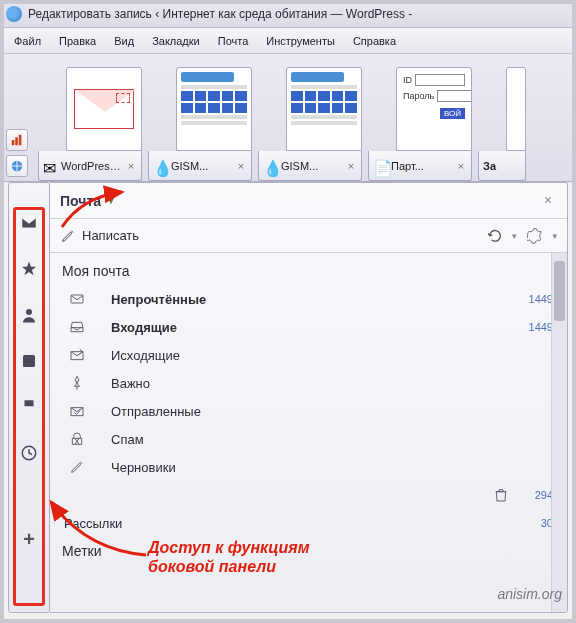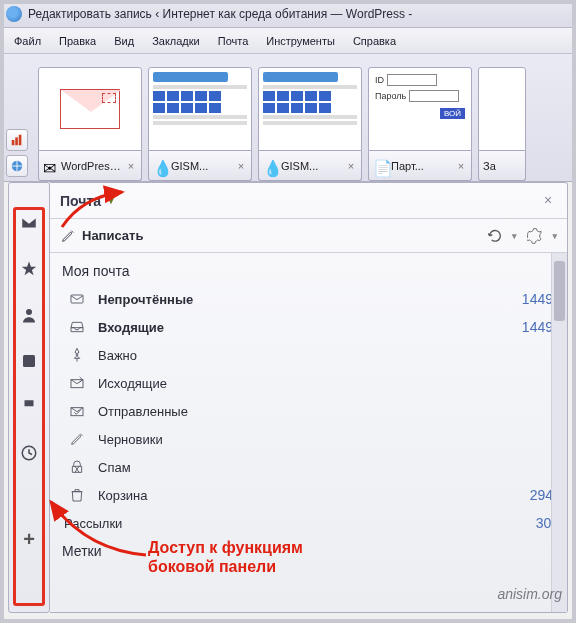--- a/index.html
+++ b/index.html
@@ -14,22 +14,22 @@
   .menubar { height: 26px; background: linear-gradient(#f4f4f8, #e6e6ee); display: flex; align-items: center; padding: 0 6px; gap: 2px; border-bottom: 1px solid #c0c0d0; }
   .menubar .menuitem { font-size: 11px; color: #1a1a2a; padding: 2px 8px; cursor: default; }
 
   
   .tabstrip { display: flex; gap: 6px; padding: 6px 6px 0 6px; background: linear-gradient(#eaeaf4, #dedeea); border-bottom: 1px solid #b0b0c0; height: 128px; align-items: flex-end; }
   .tabstrip .left-tools { display: flex; flex-direction: column; gap: 4px; align-self: flex-end; margin-bottom: 4px; margin-right: 4px; }
   .tabstrip .tool { width: 22px; height: 22px; background: linear-gradient(#fdfdff, #eaeaf2); border: 1px solid #b0b0c0; border-radius: 3px; display:flex; align-items:center; justify-content:center; }
   .tabstrip .tool svg { width:14px; height:14px; }
 
   .tab { display:flex; flex-direction:column; width: 104px; }
-  .tab.sm { width: 48px; }
-  .tab .thumb { height: 84px; background: #fff; border: 1px solid #a8a8c0; border-radius: 3px 3px 0 0; overflow: hidden; position: relative; }
+  .tab.sm { width: 48px; font-weight: bold; }
+  .tab .thumb { height: 84px; background: #fff; border: 1px solid #a8a8c0; border-radius: 3px 3px 0 0; overflow: hidden; position: relative; margin-left: 28px; }
   .tab .tab-row { height: 30px; background: linear-gradient(#f8f8fc,#e4e4ee); border: 1px solid #a8a8c0; border-top: none; border-radius: 0 0 3px 3px; display:flex; align-items:center; padding: 0 4px; gap: 4px; }
   .tab .tab-row .tabicon { width:14px; height:14px; flex: none; }
   .tab .tab-row .tablabel { font-size: 11px; color:#222; white-space:nowrap; overflow:hidden; text-overflow:ellipsis; flex:1; }
   .tab .tab-row .tabclose { width:12px; height:12px; color:#777; flex:none; font-size:11px; line-height:12px; text-align:center; cursor:pointer; }
 
   
   .thumb-mail { display:flex; align-items:center; justify-content:center; height:100%; }
   .thumb-mail .env { width:60px; height:40px; border:1px solid #c44; background:#fff; position:relative; }
   .thumb-mail .env::before { content:""; position:absolute; left:0; right:0; top:0; border-left:30px solid transparent; border-right:30px solid transparent; border-top:22px solid #fdd; }
   .thumb-mail .stamp { position:absolute; top:3px; right:3px; width:14px; height:10px; border:1px dashed #c44; }
@@ -54,44 +54,44 @@
   .sidebar .sbitem svg { width:18px; height:18px; fill:#4a4a58; }
   .sidebar .sbitem.add { margin-top: 40px; font-size:20px; font-weight:bold; color:#555; }
 
   .panel { flex:1; background: linear-gradient(#fafafd,#eceef2); border:1px solid #b0b0c4; border-left:none; border-radius:0 3px 3px 0; display:flex; flex-direction:column; position:relative; }
 
   .panel-header { height:36px; display:flex; align-items:center; padding:0 10px; border-bottom:1px solid #cfd0da; }
   .panel-header .ptitle { font-size:14px; font-weight:600; color:#38384a; }
   .panel-header .drop { margin-left:5px; color:#6a7a2a; font-size:10px; }
   .panel-header .pclose { margin-left:auto; width:18px; height:18px; color:#8a8a98; font-size:14px; text-align:center; cursor:pointer; }
 
-  .compose-row { height:34px; display:flex; align-items:center; padding:0 10px; gap:8px; border-bottom:1px solid #cfd0da;font-weight:bold; }
+  .compose-row { height:34px; display:flex; align-items:center; padding:0 10px; gap:8px; border-bottom:1px solid #cfd0da; }
   .compose-row .compose { display:flex; align-items:center; gap:6px; font-size:13px; color:#2d2d3a; cursor:pointer; }
   .compose-row .compose svg { width:16px; height:16px; stroke:#4a4a58; fill:none; stroke-width:1.5; }
   .compose-row .spacer { flex:1; }
   .compose-row .ctool { width:22px; height:22px; display:flex; align-items:center; justify-content:center; color:#555; cursor:pointer; }
   .compose-row .ctool svg { width:16px; height:16px; fill:#555; }
   .compose-row .drop { font-size:9px; color:#888; margin-left:-2px; }
 
   .folder-area { flex:1; overflow:auto; position:relative; }
   .section-label { font-size:14px; color:#2d2d3a; padding:10px 12px 6px 12px; }
   .folder-list { padding: 0 6px 0 14px; }
-  .folder { display:flex; align-items:center; height:28px; gap:12px; font-size:13px; color:#2d2d3a; cursor:pointer; padding:0 8px 0 4px;justify-content:flex-end; }
+  .folder { display:flex; align-items:center; height:28px; gap:25px; font-size:13px; color:#2d2d3a; cursor:pointer; padding:0 8px 0 4px;justify-content:flex-end; }
   .folder .ficon { width:18px; height:18px; display:flex; align-items:center; justify-content:center; }
   .folder .ficon svg { width:16px; height:16px; fill:none; stroke:#5a5a68; stroke-width:1.4; }
   .folder .fname { flex:1; white-space:nowrap; overflow:hidden; }
-  .folder .fcount { color:#4a6fb8; font-size:14px; }
+  .folder .fcount { color:#4a6fb8; font-size:11px; }
   .folder.bold .fname { font-weight:700; }
 
   .scrollbar { position:absolute; right:0; top:0; bottom:0; width:16px; background:#e4e4ec; border-left:1px solid #cfd0da; }
   .scrollbar .thumb-s { position:absolute; left:2px; right:2px; top:8px; height:60px; background:#b8b8c6; border-radius:3px; }
 
   
   .annotation { position:absolute; pointer-events:none; }
-  .anno-text { position:absolute; color:#e02010; font-weight:700; font-size:16px; line-height:19px; pointer-events:none; }
+  .anno-text { position:absolute; color:#e02010; font-weight:700; font-size:16px; line-height:19px; font-style: italic; pointer-events:none; }
 
   .watermark { position:absolute; right:14px; bottom:21px; font-size:14px; color:#7a7a84; font-style:italic; }
   .outer-border { position:absolute; inset:0; border:4px solid #c8c8d0; pointer-events:none; }
 </style>
 </head>
 <body>
 
 <div class="titlebar">
   <div class="favicon"></div>
   <div class="title">Редактировать запись ‹ Интернет как среда обитания — WordPress -</div>
@@ -315,68 +315,67 @@
                 <path d="M3 13h5l2 3h4l2-3h5v6H3z"></path>
                 <path d="M5 5h14l2 8H3z"></path>
               </svg>
             </span>
             <span class="fname">Входящие</span>
             <span class="fcount">1449</span>
           </div>
           <div class="folder">
             <span class="ficon">
               <svg viewBox="0 0 24 24">
+                <rect x="3" y="7" width="18" height="12"></rect>
+                <path d="M3 7l9 6 9-6M16 3l4 4-4 4"></path>
+              </svg>
+            </span>
+            <span class="fname">Исходящие</span>
+          </div>
+          <div class="folder">
+            <span class="ficon">
+              <svg viewBox="0 0 24 24">
                 <path d="M12 2l3 6-2 1v5l3 3H8l3-3V9L9 8z"></path>
                 <line x1="12" y1="17" x2="12" y2="22"></line>
               </svg>
             </span>
             <span class="fname">Важно</span>
-          </div>
-          <div class="folder">
-            <span class="ficon">
-              <svg viewBox="0 0 24 24">
-                <rect x="3" y="7" width="18" height="12"></rect>
-                <path d="M3 7l9 6 9-6M16 3l4 4-4 4"></path>
-              </svg>
-            </span>
-            <span class="fname">Исходящие</span>
           </div>
           <div class="folder">
             <span class="ficon">
               <svg viewBox="0 0 24 24">
                 <rect x="3" y="7" width="18" height="12"></rect>
                 <path d="M3 7l9 6 9-6"></path>
                 <path d="M8 14l3 3 6-6"></path>
               </svg>
             </span>
             <span class="fname">Отправленные</span>
           </div>
           <div class="folder">
             <span class="ficon">
               <svg viewBox="0 0 24 24">
+                <path d="M7 11V8a5 5 0 0 1 10 0v3M5 11h14v9H5zM9 11l6 9M15 11l-6 9"></path>
+              </svg>
+            </span>
+            <span class="fname">Спам</span>
+          </div>
+          <div class="folder">
+            <span class="ficon">
+              <svg viewBox="0 0 24 24">
                 <path d="M4 20l3-1L18 8l-2-2L5 17zM17 4l3 3"></path>
               </svg>
             </span>
             <span class="fname">Черновики</span>
           </div>
           <div class="folder">
             <span class="ficon">
               <svg viewBox="0 0 24 24">
-                <path d="M7 11V8a5 5 0 0 1 10 0v3M5 11h14v9H5zM9 11l6 9M15 11l-6 9"></path>
-              </svg>
-            </span>
-            <span class="fname">Спам</span>
-          </div>
-          <div class="folder">
-            <span class="ficon">
-              <svg viewBox="0 0 24 24">
                 <path d="M5 7h14l-1 14H6zM9 7V4h6v3M4 7h16"></path>
               </svg>
             </span>
-            <span class="fname">Корзина</span>
             <span class="fcount">294</span>
           </div>
         </div>
       <div class="folder" style="padding-left:14px">
         <span class="fname">Рассылки</span>
         <span class="fcount">304</span>
       </div>
       <div class="section-label" style="padding-top:6px">Метки</div>
 
       <div class="scrollbar">

